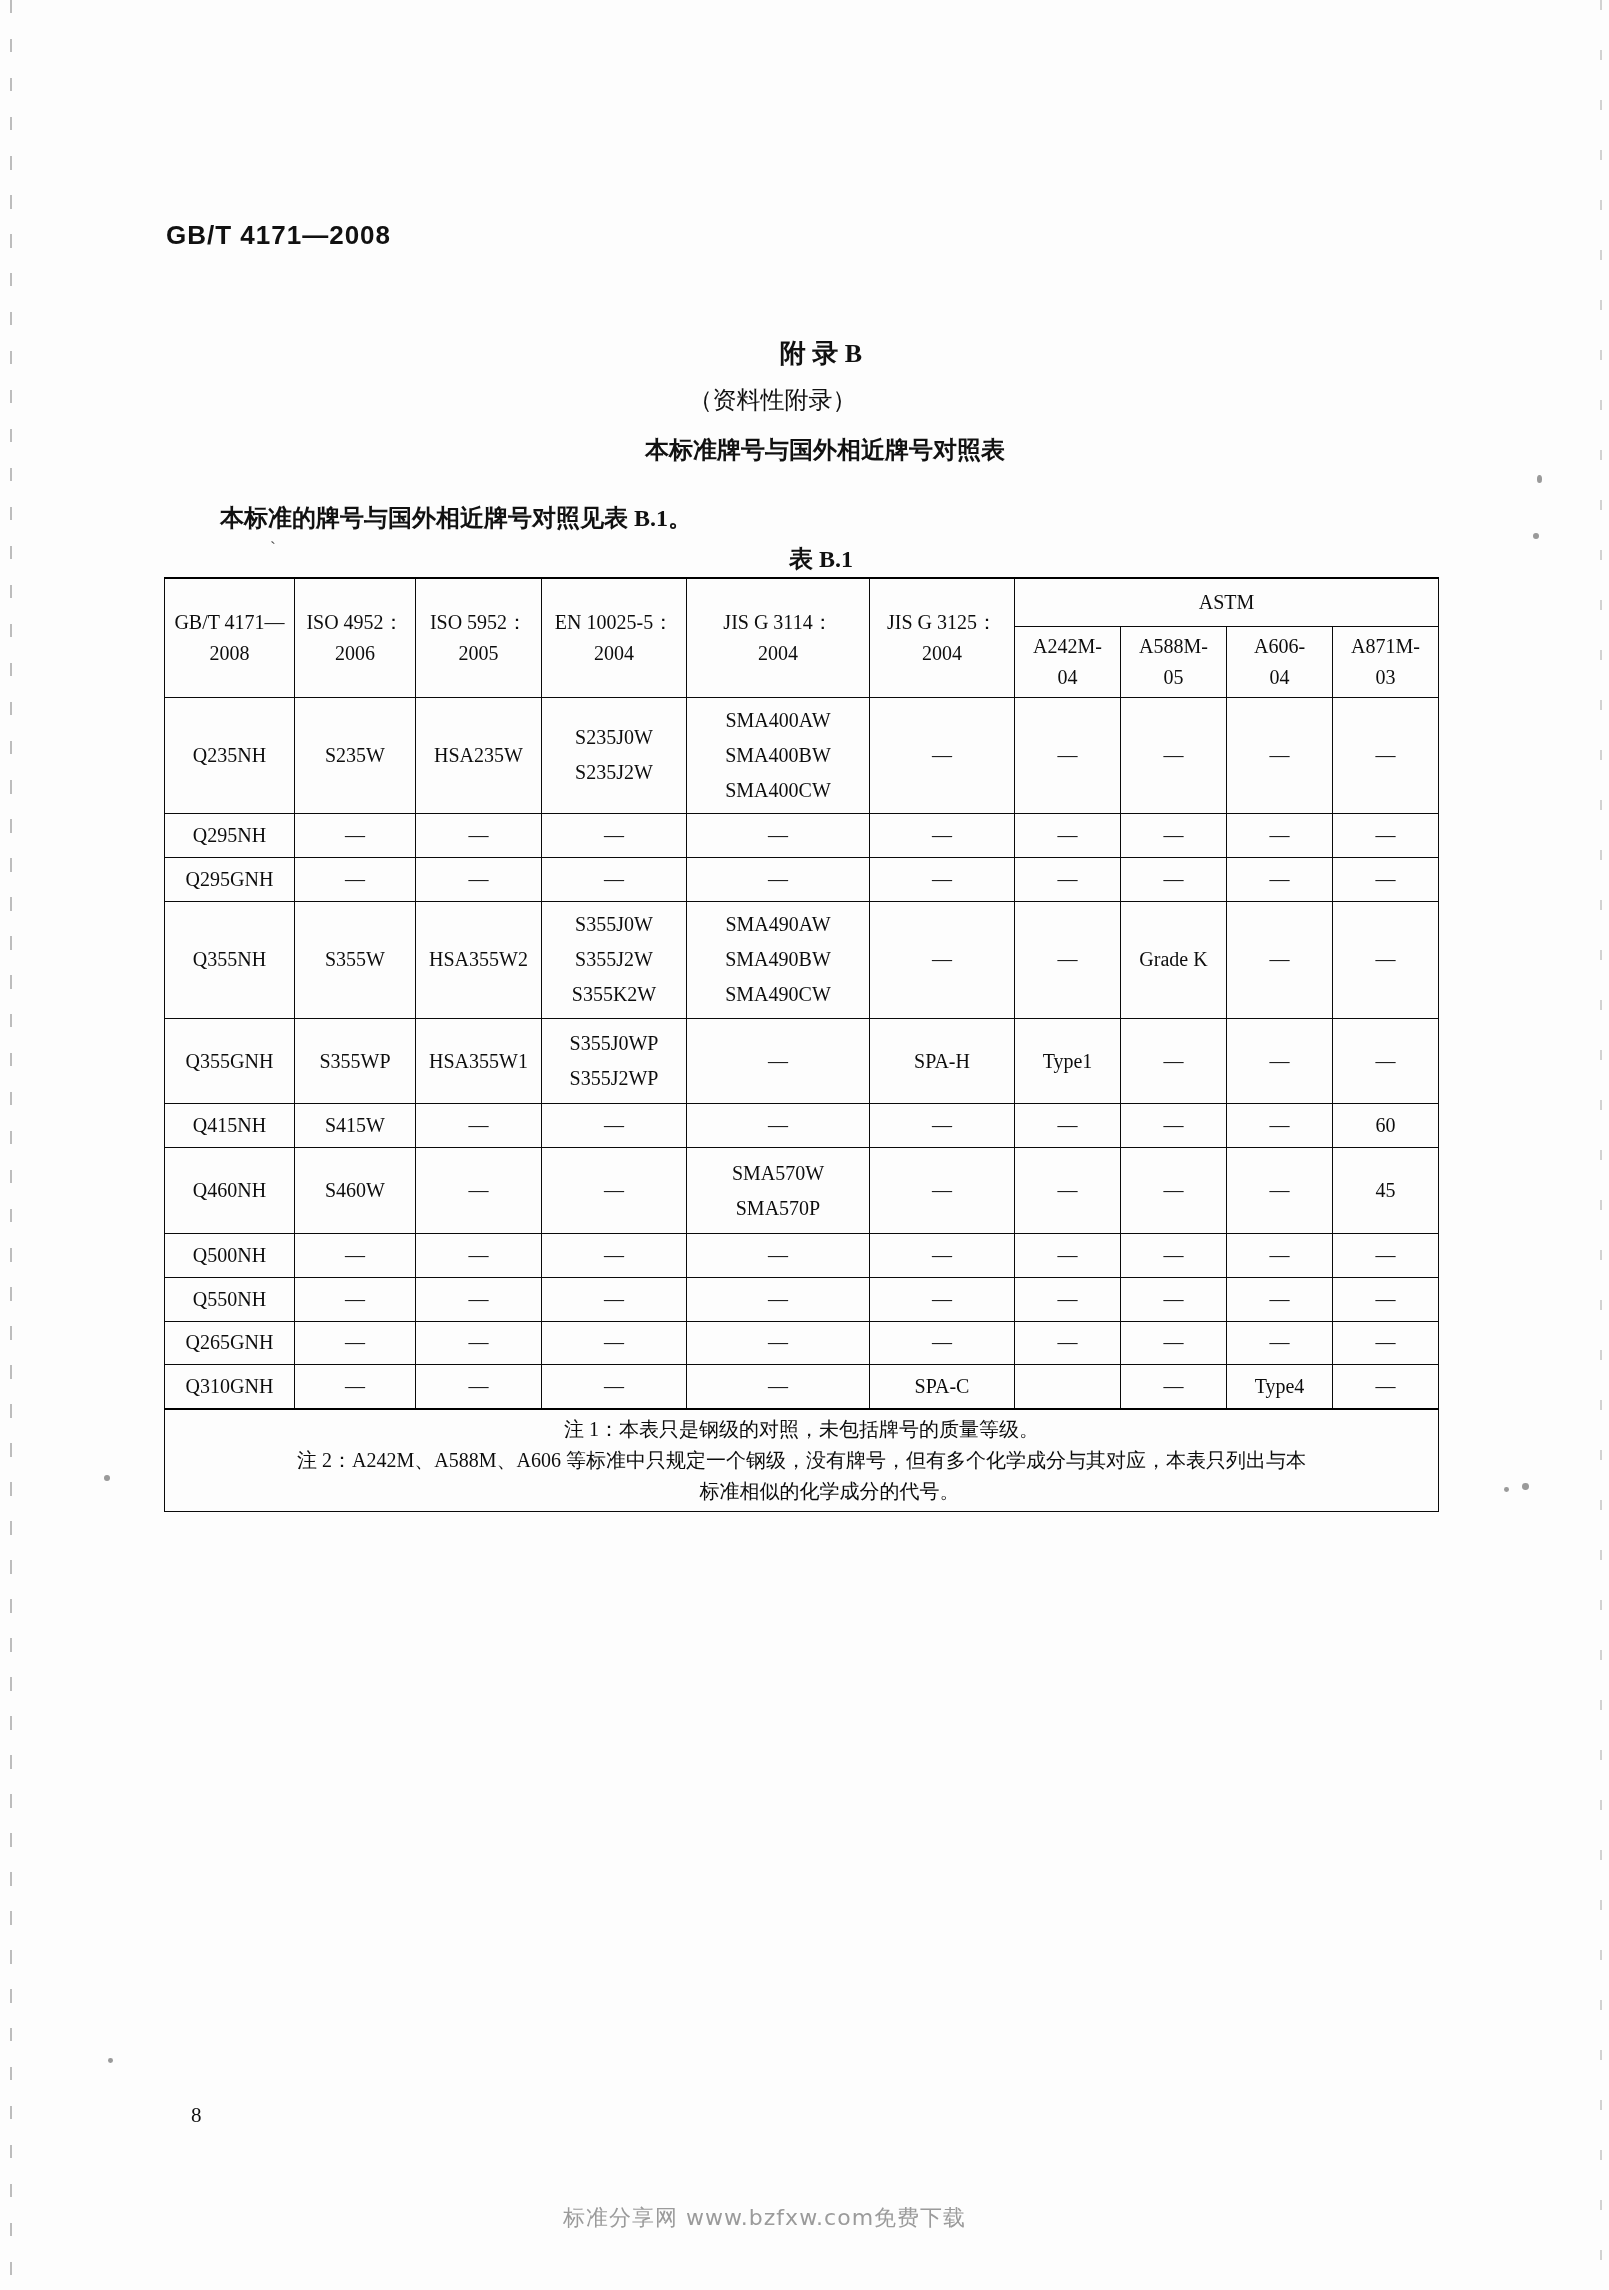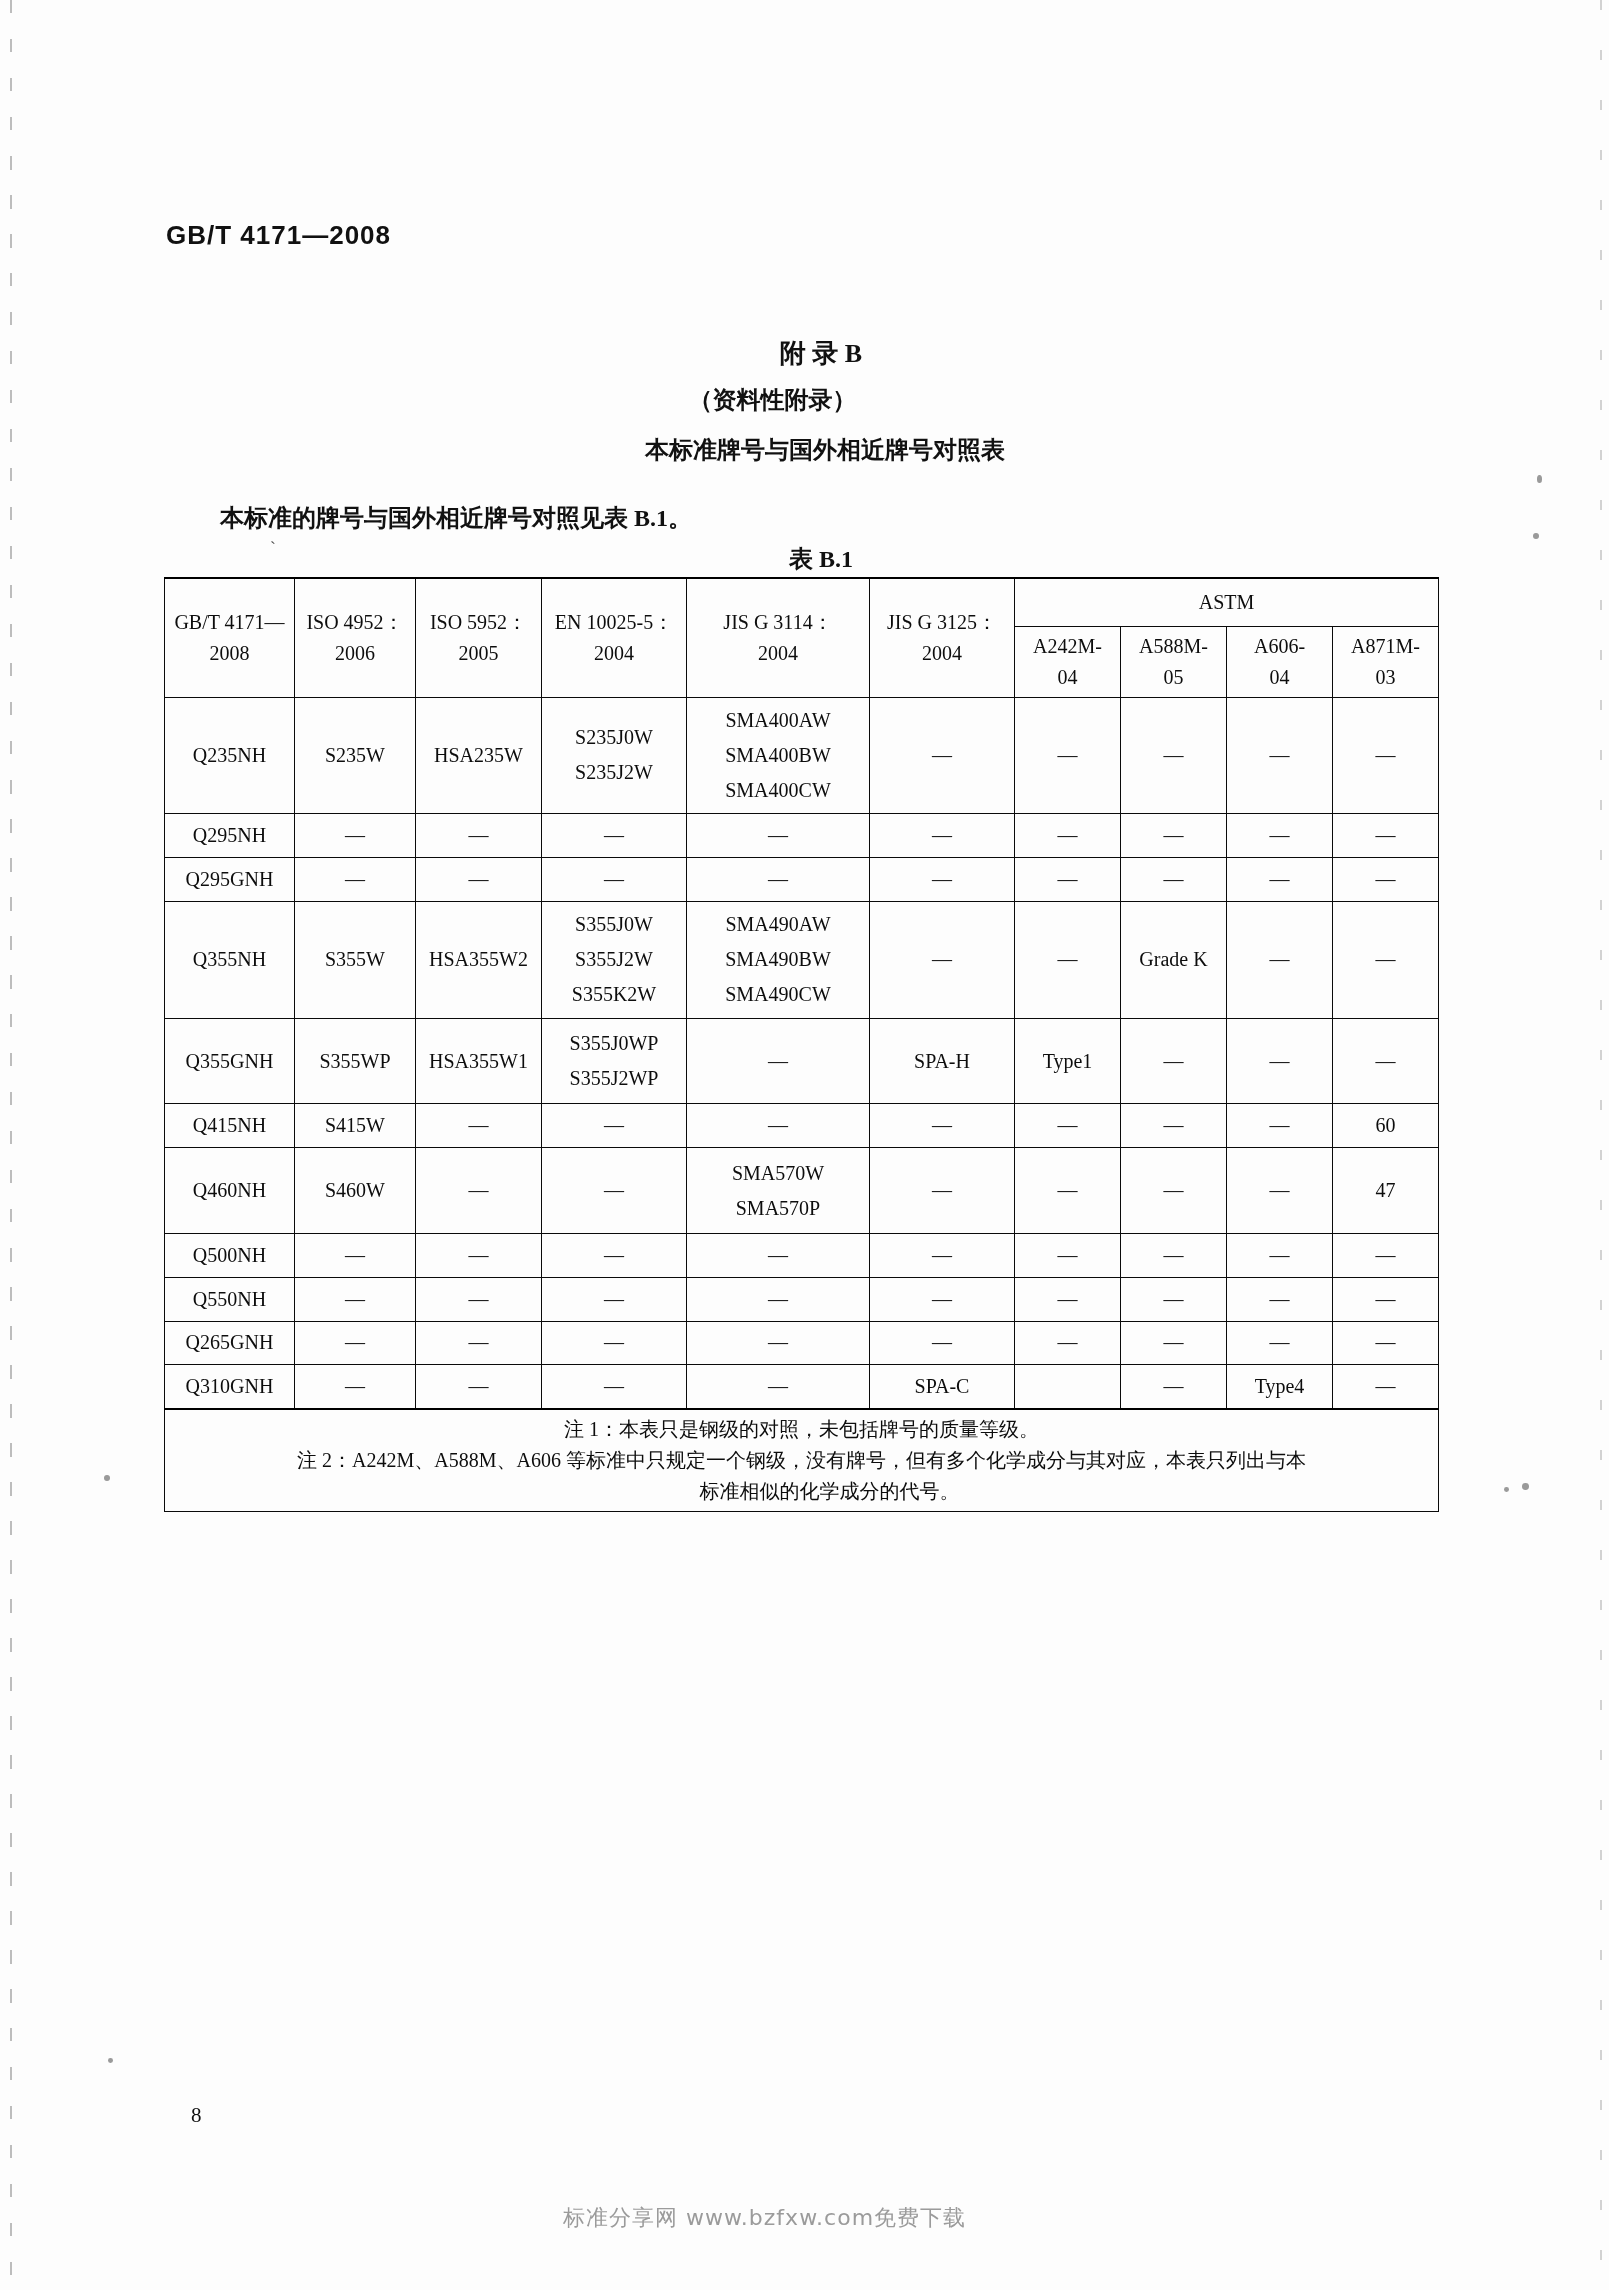--- a/index.html
+++ b/index.html
@@ -26,21 +26,21 @@
   }
 
   .annex-title{
     position:absolute;left:16px;top:336px;width:1610px;
     text-align:center;
     font-weight:bold;font-size:26px;color:#111;
     letter-spacing:0px;
   }
   .annex-sub{
     position:absolute;left:0;top:384px;width:1545px;
-    text-align:center;font-weight:bold;font-size:24px;color:#111;
+    text-align:center;font-weight:normal;font-size:24px;color:#111;
   }
   .annex-name{
     position:absolute;left:0;top:434px;width:1610px;
     text-align:center;font-weight:bold;font-size:24px;color:#111;padding-left:20px;
   }
   .intro{
     position:absolute;left:220px;top:502px;
     font-size:24px;color:#111;font-weight:bold;
   }
   .table-caption{
@@ -283,21 +283,21 @@
               <div>—</div>
             </td>
             <td class="cell-lines">
               <div>SMA570W</div>
               <div>SMA570P</div>
             </td>
             <td>—</td>
             <td>—</td>
             <td>—</td>
             <td>—</td>
-            <td>47</td>
+            <td>45</td>
           </tr>
           <tr>
             <td>Q500NH</td>
             <td>—</td>
             <td>—</td>
             <td class="cell-lines">
               <div>—</div>
             </td>
             <td class="cell-lines">
               <div>—</div>

